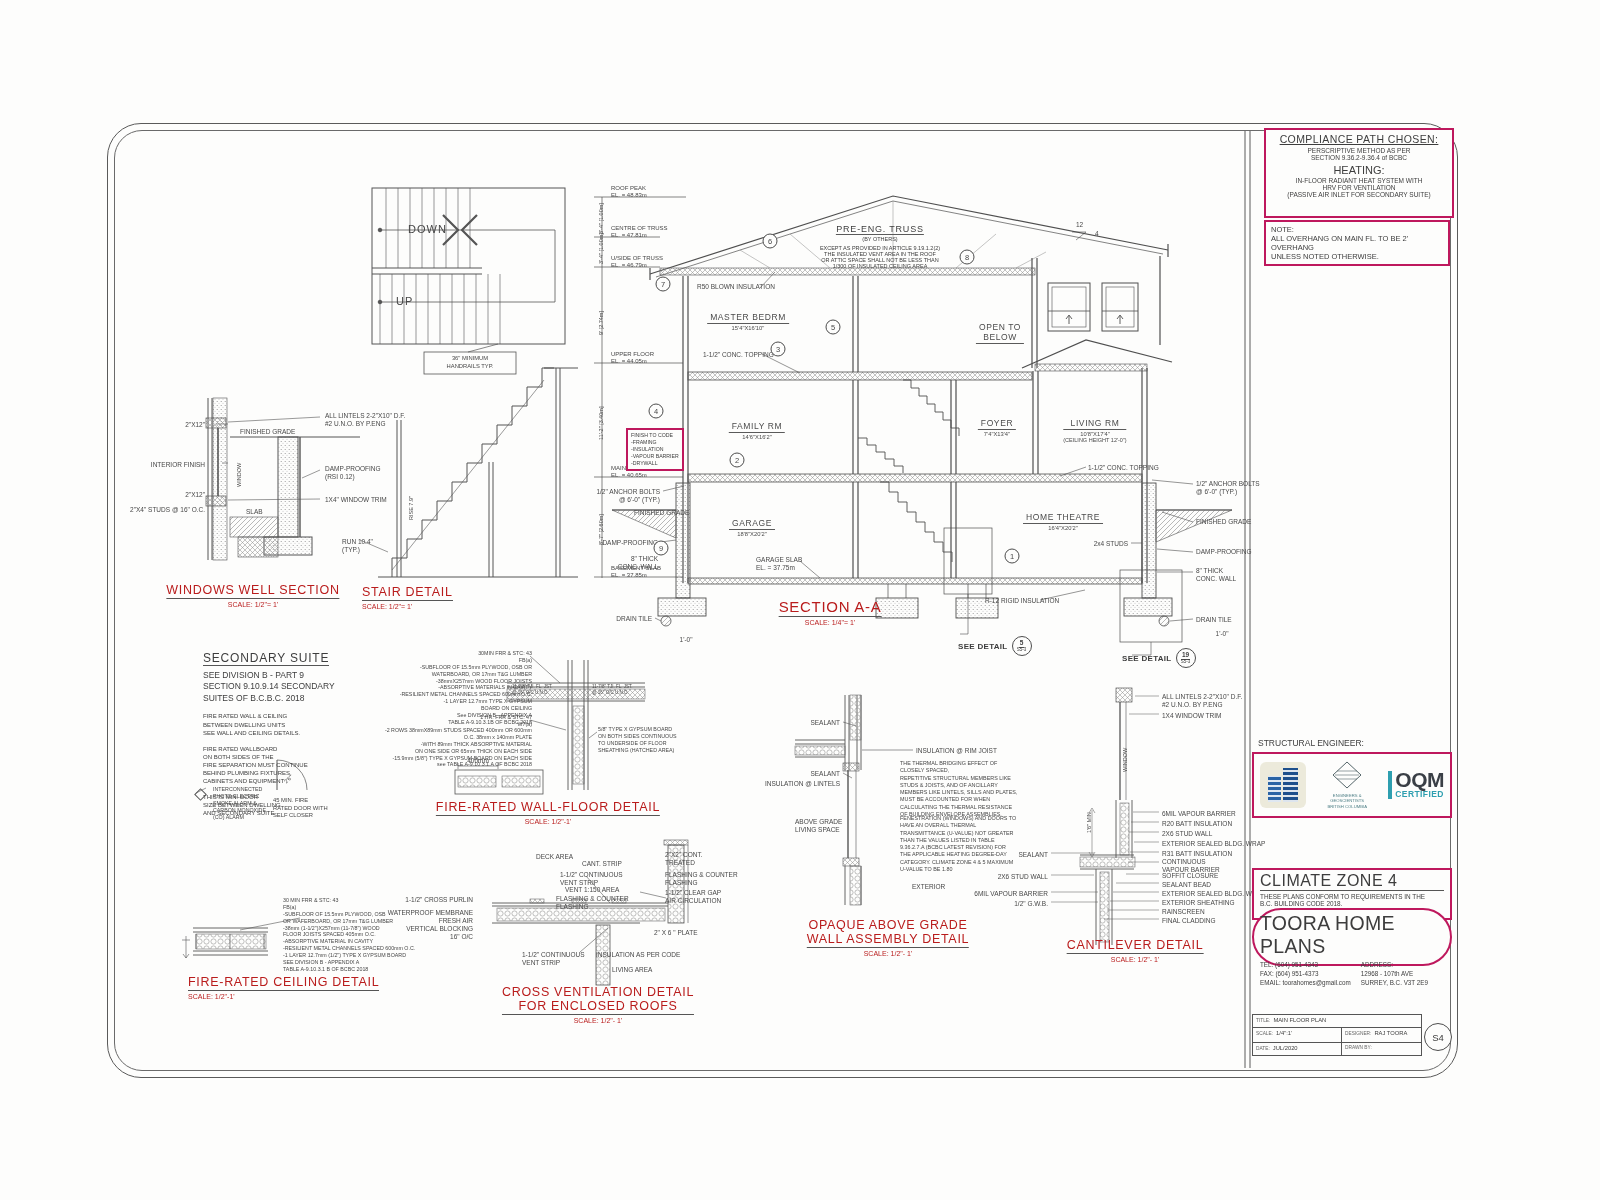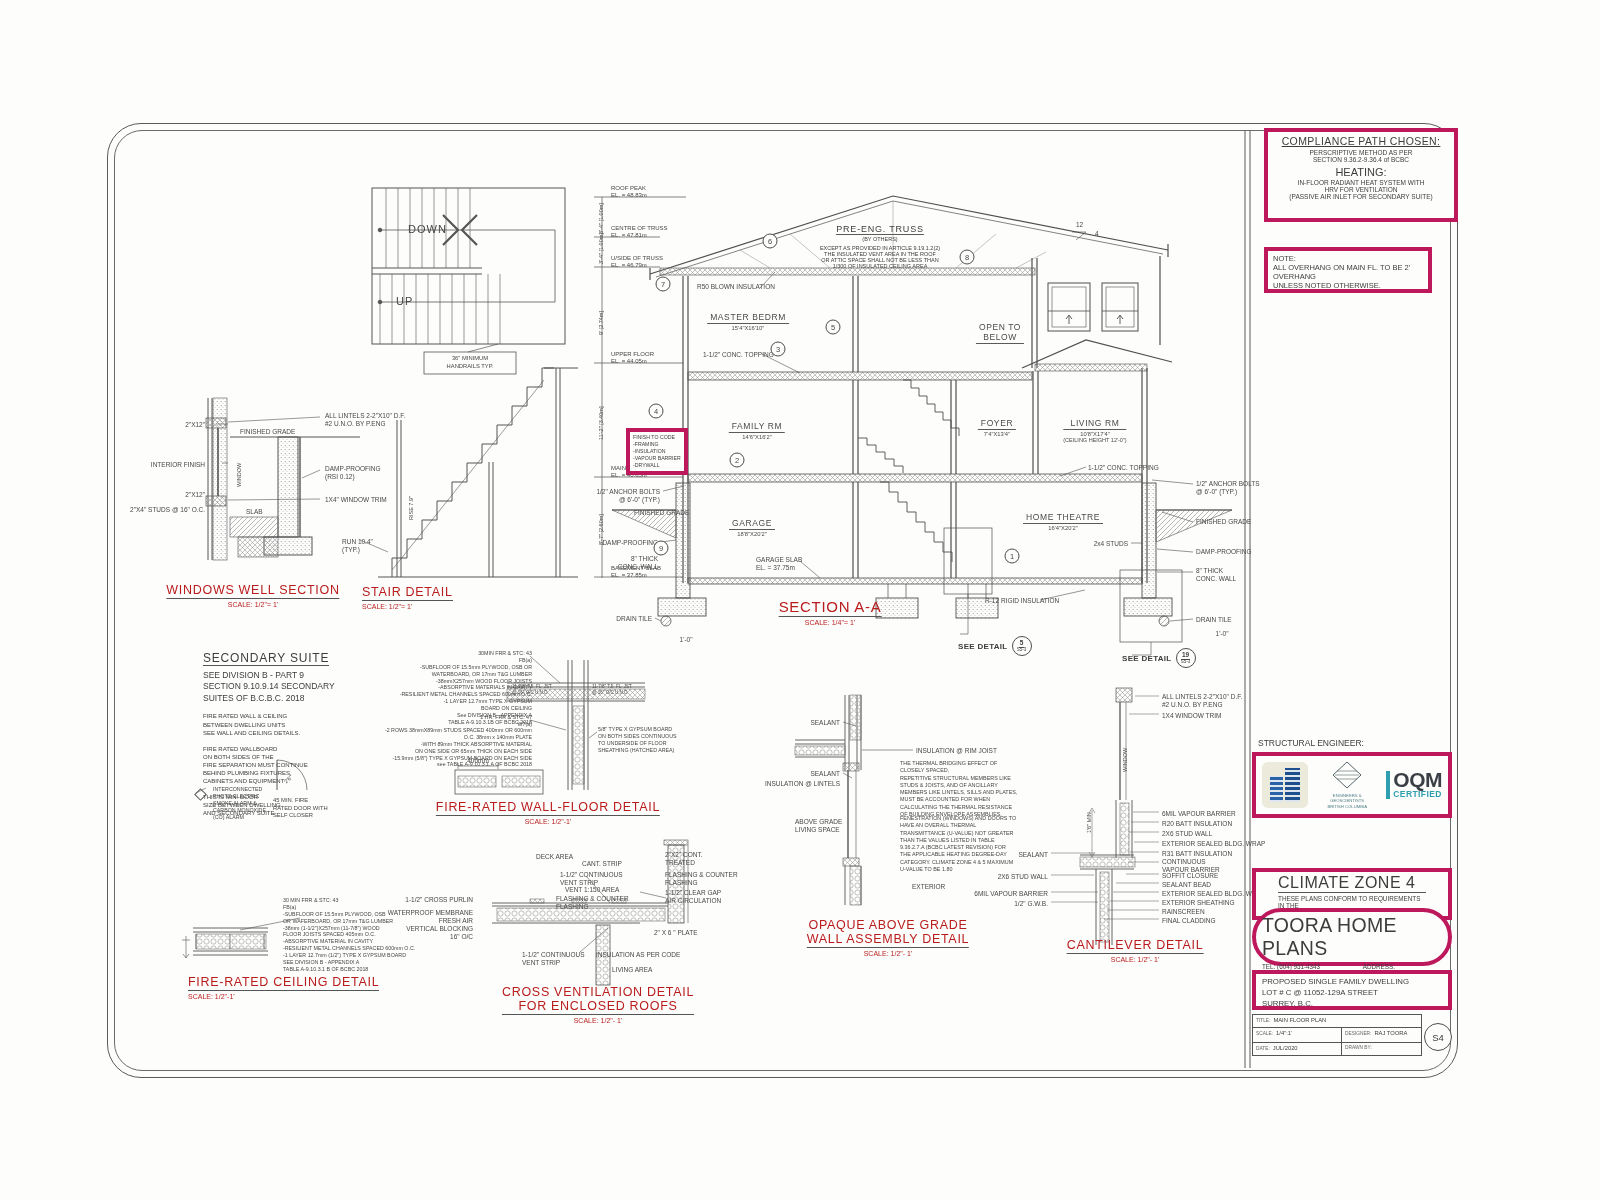--- a/index.html
+++ b/index.html
@@ -23,21 +23,21 @@
   .room{position:absolute;text-align:center;transform:translateX(-50%);color:#4a4a4a;}
   .room .nm{font-size:8.5px;letter-spacing:.6px;border-bottom:1px solid #5a5a5a;padding:0 3px 1px;white-space:pre-line;}
   .room .dm{font-size:5.8px;padding-top:1px;}
   .room .nt{font-size:5.5px;}
   .dtitle{position:absolute;color:#b91c1c;}
   .dtitle.c{transform:translateX(-50%);text-align:center;}
   .dtitle .t{font-size:12.5px;letter-spacing:.7px;border-bottom:1.4px solid #555;padding-bottom:1px;white-space:pre-line;}
   .dtitle .t.big{font-size:15px;}
   .dtitle .s{font-size:7px;margin-top:2px;}
   .tblock{position:absolute;white-space:pre-line;}
-  .boxed{border:4px solid #be185d;background:#fdfdfc;}
+  .boxed{border:2px solid #be185d;background:#fdfdfc;}
   
   .rc{position:absolute;left:1252px;width:200px;}
   .rc .big-title{font-size:16px;letter-spacing:.5px;}
   .seedet{position:absolute;display:flex;align-items:center;gap:4px;}
   .seedet .sd-l{font-size:8px;font-weight:bold;letter-spacing:.3px;}
   .seedet .sd-b{width:18px;height:18px;border:1.2px solid #4d4d4d;border-radius:50%;
     display:flex;flex-direction:column;align-items:center;justify-content:center;line-height:1;}
   .seedet .sd-n{font-size:6.5px;font-weight:bold;border-bottom:.8px solid #4d4d4d;padding:0 1px;}
   .seedet .sd-r{font-size:4.5px;}
   .oqm{display:flex;align-items:stretch;gap:3px;}
@@ -492,21 +492,21 @@
 
   <div class="boxed" style="position:absolute;left:1264px;top:128px;width:186px;height:86px;text-align:center;">
     <div style="font-size:10.5px;letter-spacing:.4px;margin-top:3px;text-decoration:underline;">COMPLIANCE PATH CHOSEN:</div>
     <div style="font-size:6.5px;margin-top:2px;">PERSCRIPTIVE METHOD AS PER</div>
     <div style="font-size:6.5px;">SECTION 9.36.2-9.36.4 of BCBC</div>
     <div style="font-size:11px;margin-top:3px;">HEATING:</div>
     <div style="font-size:6.5px;margin-top:1px;">IN-FLOOR RADIANT HEAT SYSTEM WITH</div>
     <div style="font-size:6.5px;">HRV FOR VENTILATION</div>
     <div style="font-size:6.5px;">(PASSIVE AIR INLET FOR SECONDARY SUITE)</div>
   </div>
-  <div class="boxed" style="position:absolute;left:1264px;top:220px;width:168px;height:46px;padding:3px 5px;box-sizing:border-box;margin-top:27px;">
+  <div class="boxed" style="position:absolute;left:1264px;top:220px;width:186px;height:46px;padding:3px 5px;box-sizing:border-box;">
     <div style="font-size:7.5px;">NOTE:</div>
     <div style="font-size:7.5px;white-space:pre-line;">ALL OVERHANG ON MAIN FL. TO BE 2' OVERHANG
 UNLESS  NOTED OTHERWISE.</div>
   </div>
 
   <div class="ann" style="left:408px;top:222px;font-size:11px;letter-spacing:1px;">DOWN</div>
   <div class="ann" style="left:396px;top:294px;font-size:11px;letter-spacing:1px;">UP</div>
   <div class="ann c" style="left:470px;top:355px;text-align:center;font-size:5.8px;">36" MINIMUM
 HANDRAILS TYP.</div>
 
@@ -711,45 +711,40 @@
 BRITISH COLUMBIA</div>
     </div>
     <div class="oqm">
       <div class="bar"></div>
       <div>
         <div class="t1">OQM</div>
         <div class="t2">CERTIFIED</div>
       </div>
     </div>
   </div>
-  <div class="rc boxed" style="top:868px;height:52px;box-sizing:border-box;padding:2px 22px;">
+  <div class="rc boxed" style="top:868px;height:52px;box-sizing:border-box;padding:2px 6px;">
     <div class="big-title" style="border-bottom:1px solid #555;">CLIMATE ZONE 4</div>
     <div style="font-size:6.4px;white-space:pre-line;margin-top:2px;">THESE PLANS CONFORM TO REQUIREMENTS IN THE
 B.C. BUILDING CODE 2018.</div>
   </div>
   <div class="rc boxed" style="top:908px;height:58px;box-sizing:border-box;padding:2px 6px;border-radius:29px;">
     <div style="font-size:19.5px;letter-spacing:.3px;">TOORA HOME PLANS</div>
     <div style="display:flex;gap:10px;margin-top:2px;">
       <div style="font-size:6.3px;line-height:1.45;">
         <div>TEL: (604) 951-4343</div>
         <div>FAX: (604) 951-4373</div>
         <div>EMAIL: toorahomes@gmail.com</div>
       </div>
       <div style="font-size:6.3px;line-height:1.45;">
         <div>ADDRESS:</div>
         <div>12968 - 107th AVE</div>
         <div>SURREY, B.C. V3T 2E9</div>
       </div>
     </div>
   </div>
-  <div class="rc boxed" style="top:970px;height:40px;box-sizing:border-box;padding:3px 6px;">
-    <div style="font-size:7.8px;line-height:1.4;white-space:pre-line;">PROPOSED SINGLE FAMILY DWELLING
-LOT # C @ 11052-129A STREET
-SURREY, B.C.</div>
-  </div>
 
   <div class="ttable">
     <div class="row" style="height:12px;">
       <div class="cell" style="flex:1;">
         <span class="lab">TITLE:</span>
         <span class="val">MAIN FLOOR PLAN</span>
       </div>
     </div>
     <div class="row" style="height:14px;">
       <div class="cell" style="width:82px;border-right:1px solid #555;">

